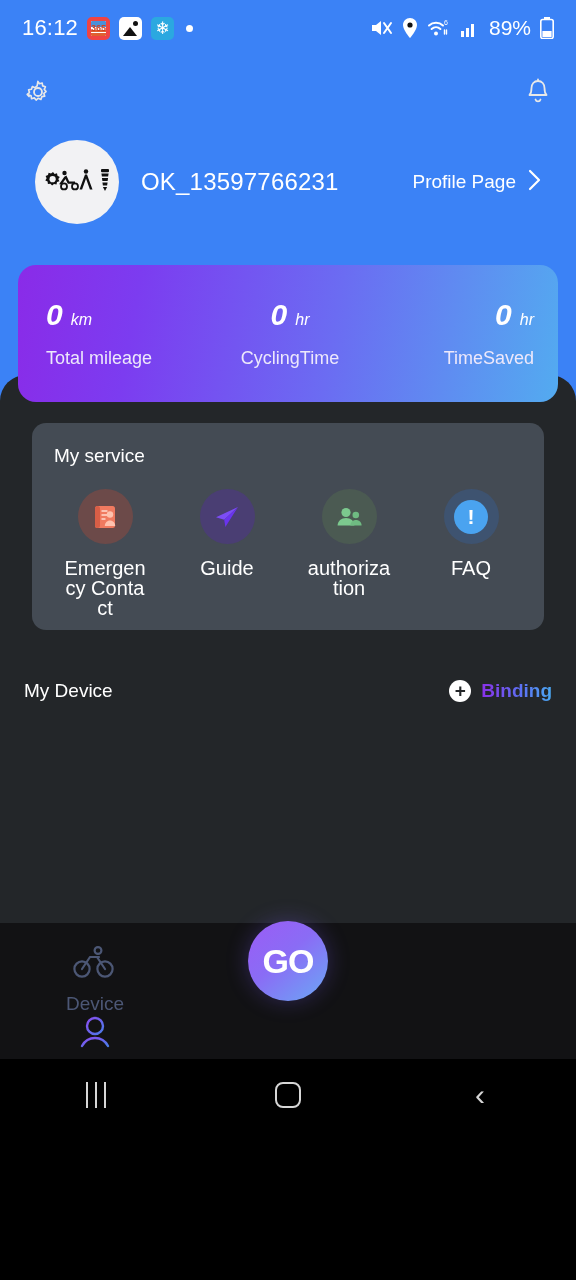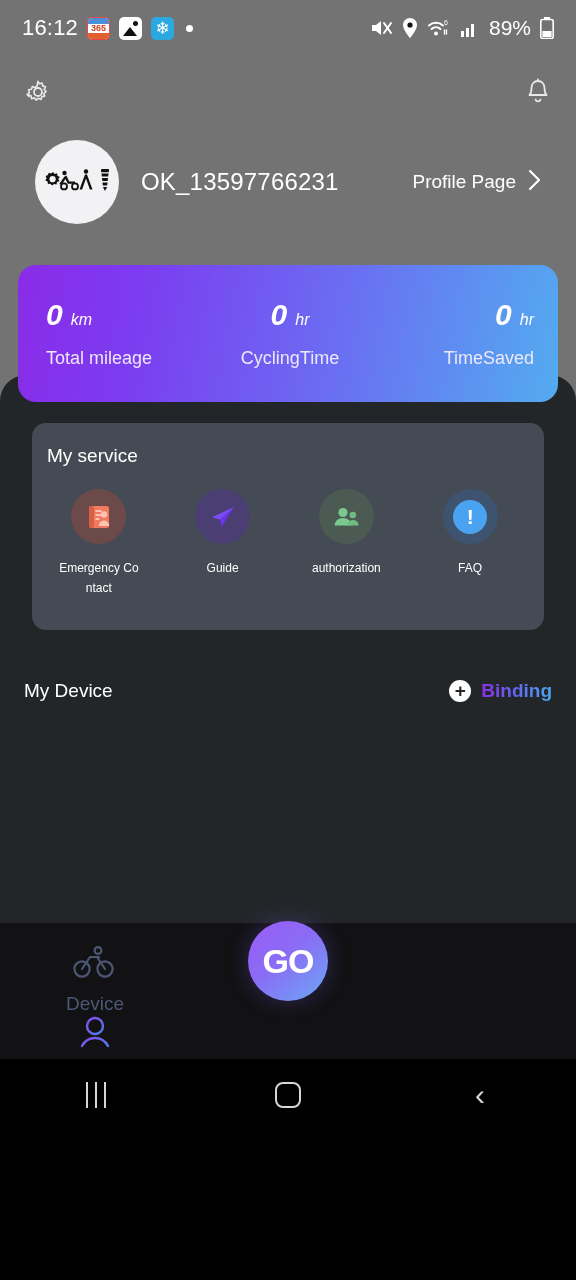--- a/index.html
+++ b/index.html
@@ -5,36 +5,36 @@
   * { margin:0; padding:0; box-sizing:border-box; }
   html, body {
     width:576px; height:1280px;
     background:#000;
     font-family:"Liberation Sans", sans-serif;
     overflow:hidden;
   }
   .phone {
     position:relative;
     width:576px; height:1131px;
-    background:#737373;
+    background:#3b82f6;
     overflow:hidden;
   }
 
   
   .statusbar {
     position:absolute; top:0; left:0; width:576px; height:56px;
     display:flex; align-items:center; justify-content:space-between;
     padding:0 22px;
     color:#fff;
   }
   .sb-left { display:flex; align-items:center; gap:9px; }
   .sb-time { font-size:22px; letter-spacing:.2px; }
   .sb-ico { width:23px; height:23px; border-radius:5px; display:flex;
             align-items:center; justify-content:center; font-size:11px; }
-  .ico-cal { background:#fff; border:1px solid #ef4444; position:relative; overflow:hidden;text-decoration:underline; }
+  .ico-cal { background:#fff; border:4px solid #ef4444; position:relative; overflow:hidden;text-decoration:underline; }
   .ico-cal:before { content:''; position:absolute; top:0; left:0; right:0; height:6px; background:#4A90D9; }
   .ico-cal:after  { content:''; position:absolute; bottom:0; left:0; right:0; height:6px; background:#E06030; }
   .ico-cal span { position:relative; z-index:2; font-size:9px; font-weight:bold; color:#d04020;
                   font-family:"Liberation Sans", sans-serif; line-height:23px; }
   .ico-photo { background:#fff; position:relative; }
   .ico-photo:after {
     content:''; position:absolute; left:4px; bottom:4px;
     border-left:7px solid transparent; border-right:7px solid transparent;
     border-bottom:9px solid #111;
   }
@@ -96,31 +96,31 @@
   .stat .lbl { font-size:18px; color:#EDE8FB; margin-top:16px; }
   .stat.s1 { padding-left:28px; align-items:flex-start; }
   .stat.s2 { align-items:center; }
   .stat.s3 { padding-right:24px; align-items:flex-end; }
   .stat.s2 .nums, .stat.s3 .nums { justify-content:center; }
 
   
   .service-card {
     position:absolute; top:423px; left:32px; width:512px; height:207px;
     background:#444B54; border-radius:14px;
-    padding:22px 12px 0 5px;
+    padding:22px 12px 0 12px;
   }
   .service-title { color:#fff; font-size:19px; margin-left:10px; }
   .service-grid { display:flex; margin-top:22px; }
   .svc { flex:1; display:flex; flex-direction:column; align-items:center; }
   .svc-ico {
     width:55px; height:55px; border-radius:50%;
     display:flex; align-items:center; justify-content:center;
   }
   .svc-lbl {
-    margin-top:14px; color:#fff; font-size:12px; text-align:center;
+    margin-top:14px; color:#fff; font-size:20px; text-align:center;
     line-height:20px; max-width:86px; word-break:break-all;
   }
   .ico-emergency { background:#6C4A49; }
   .ico-guide     { background:#4A3E73; }
   .ico-auth      { background:#4B5A52; }
   .ico-faq       { background:#3E5370; }
   .faq-inner {
     width:34px; height:34px; border-radius:50%; background:#4AA3F0;
     display:flex; align-items:center; justify-content:center;
     color:#fff; font-size:21px; font-weight:bold; line-height:1;

